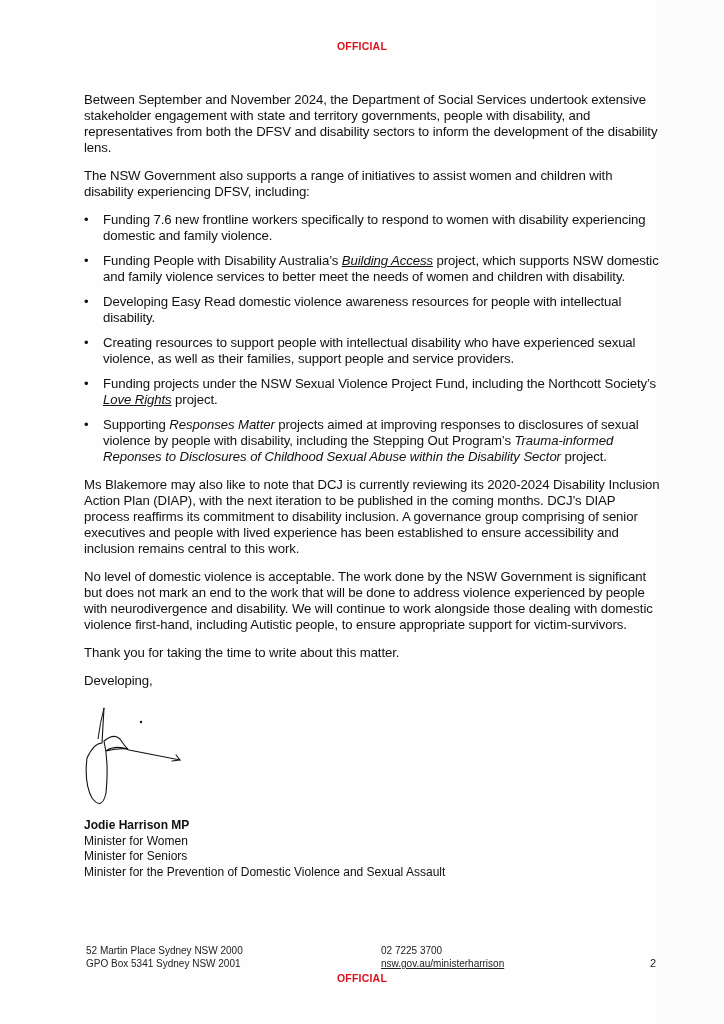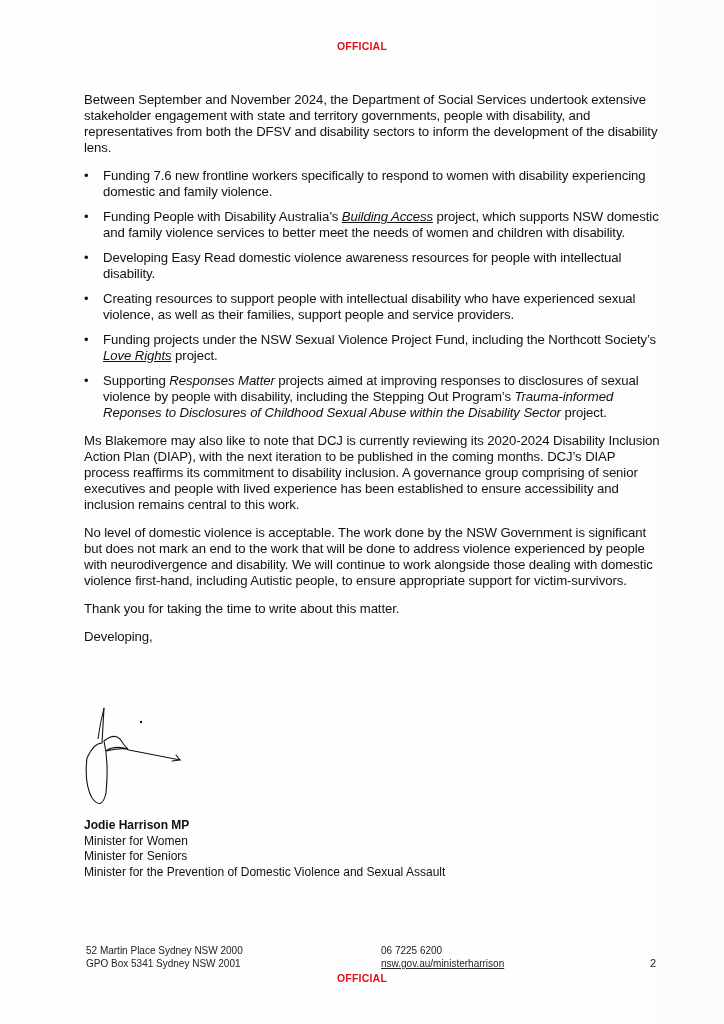--- a/index.html
+++ b/index.html
@@ -38,20 +38,21 @@
 </style>
 </head>
 <body>
 
 <div class="page">
 
   <div id="class-top" class="classification">OFFICIAL</div>
 
   <div class="body-text" style="top:72px;margin-top:20px;">
     <p>Between September and November 2024, the Department of Social Services undertook extensive stakeholder engagement with state and territory governments, people with disability, and representatives from both the DFSV and disability sectors to inform the development of the disability lens.</p>
+    <p>The NSW Government also supports a range of initiatives to assist women and children with disability experiencing DFSV, including:</p>
 
     <ul class="bullets">
       <li><span>Funding 7.6 new frontline workers specifically to respond to women with disability experiencing domestic and family violence.</span></li>
       <li><span>Funding People with Disability Australia’s </span><span class="u-ital">Building Access</span><span> project, which supports NSW domestic and family violence services to better meet the needs of women and children with disability.</span></li>
       <li><span>Developing Easy Read domestic violence awareness resources for people with intellectual disability.</span></li>
       <li><span>Creating resources to support people with intellectual disability who have experienced sexual violence, as well as their families, support people and service providers.</span></li>
       <li><span>Funding projects under the NSW Sexual Violence Project Fund, including the Northcott Society’s </span><span class="u-ital">Love Rights</span><span> project.</span></li>
       <li><span>Supporting </span><span class="ital">Responses Matter</span><span> projects aimed at improving responses to disclosures of sexual violence by people with disability, including the Stepping Out Program’s </span><span class="ital">Trauma-informed Reponses to Disclosures of Childhood Sexual Abuse within the Disability Sector</span><span> project.</span></li>
     </ul>
 
@@ -72,19 +73,19 @@
     <div>Minister for Women</div>
     <div>Minister for Seniors</div>
     <div>Minister for the Prevention of Domestic Violence and Sexual Assault</div>
   </div>
 
   <div id="footer-left" class="footer">
     <div>52 Martin Place Sydney NSW 2000</div>
     <div>GPO Box 5341 Sydney NSW 2001</div>
   </div>
   <div id="footer-mid" class="footer">
-    <div>06 7225 6200</div>
+    <div>02 7225 3700</div>
     <div class="link">nsw.gov.au/ministerharrison</div>
   </div>
   <div id="page-num">2</div>
 
   <div id="class-bottom" class="classification">OFFICIAL</div>
 </div>
 
 </body></html>

